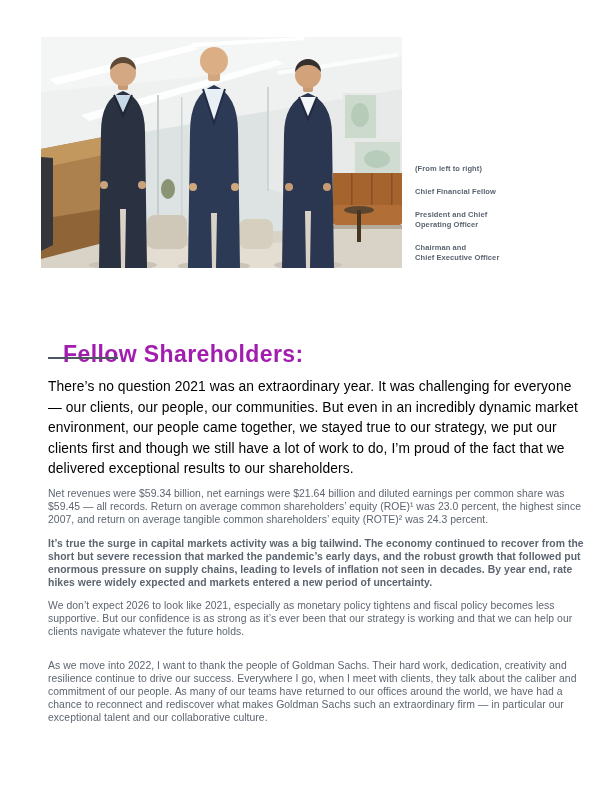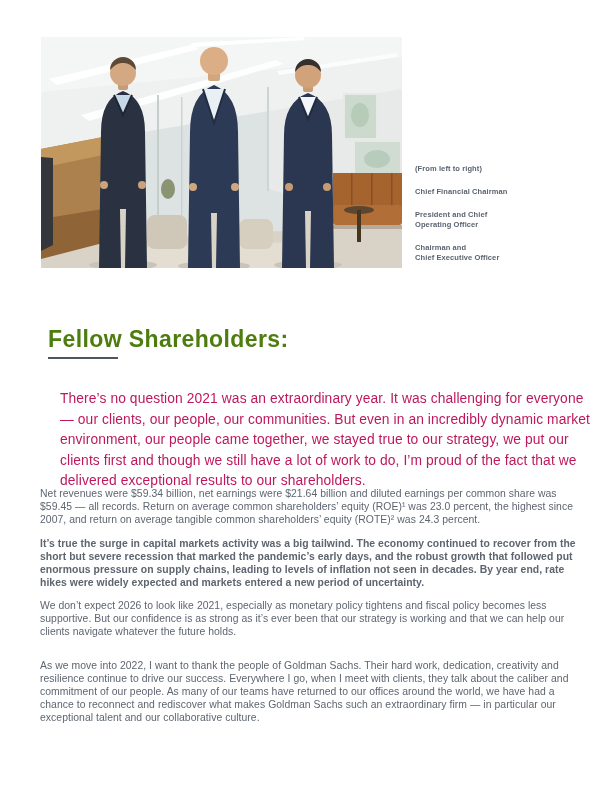--- a/index.html
+++ b/index.html
@@ -8,30 +8,30 @@
     font-family:"Liberation Sans","DejaVu Sans",sans-serif;
   }
   .photo{position:absolute;left:41px;top:37px;width:361px;height:231px;overflow:hidden;}
   .photo svg{display:block;}
   .captions{position:absolute;left:415px;top:164px;width:190px;}
   .cap{
     margin:0 0 13px 0;font-size:7.5px;font-weight:bold;line-height:10px;
     color:#5a6370;letter-spacing:0.1px;white-space:pre-line;
   }
   .heading{
-    position:absolute;left:48px;top:326px;margin:0;width:540px;
-    font-size:23px;font-weight:bold;letter-spacing:0.4px;color:#4d7c0f;
+    position:absolute;left:48px;top:326px;margin:15px;width:540px;
+    font-size:23px;font-weight:bold;letter-spacing:0.4px;color:#a21caf;
   }
   .rule{position:absolute;left:48px;top:357px;width:70px;height:2px;background:#4d5761;}
   .lead{
-    position:absolute;left:48px;top:377px;margin:12px;width:540px;
-    font-size:13.8px;line-height:20.5px;color:#be185d;letter-spacing:0.1px;
+    position:absolute;left:48px;top:377px;margin:0;width:540px;
+    font-size:13.8px;line-height:20.5px;color:#000000;letter-spacing:0.1px;
   }
   .bp{
-    position:absolute;left:40px;margin:0;width:537px;
+    position:absolute;left:48px;margin:0;width:537px;
     font-size:10.4px;line-height:13px;color:#5d6570;letter-spacing:0.05px;
   }
   .p1{top:487px;}
   .p2{top:537px;font-weight:bold;}
   .p3{top:599px;}
   .p4{top:659px;}
 </style>
 </head>
 <body>
 
@@ -117,21 +117,21 @@
         <circle cx="286" cy="150" r="4" fill="#c99b73"></circle>
         <rect x="262" y="46" width="10" height="9" rx="2" fill="#c89b74"></rect>
         <circle cx="267" cy="38" r="13" fill="#d2a27a"></circle>
         <path d="M254,35 A13,13 0 0 1 280,35 Q274,27 267,28 Q260,27 254,35 Z" fill="#35302d"></path>
       </g>
     </svg>
   </div>
 
   <div class="captions">
     <p class="cap">(From left to right)</p>
-    <p class="cap">Chief Financial Chairman</p>
+    <p class="cap">Chief Financial Fellow</p>
     <p class="cap">President and Chief
 Operating Officer</p>
     <p class="cap">Chairman and
 Chief Executive Officer</p>
   </div>
 
   <h1 class="heading">Fellow Shareholders:</h1>
   <div class="rule"></div>
 
   <p class="lead">There’s no question 2021 was an extraordinary year. It was challenging for everyone — our clients, our people, our communities. But even in an incredibly dynamic market environment, our people came together, we stayed true to our strategy, we put our clients first and though we still have a lot of work to do, I’m proud of the fact that we delivered exceptional results to our shareholders.</p>

